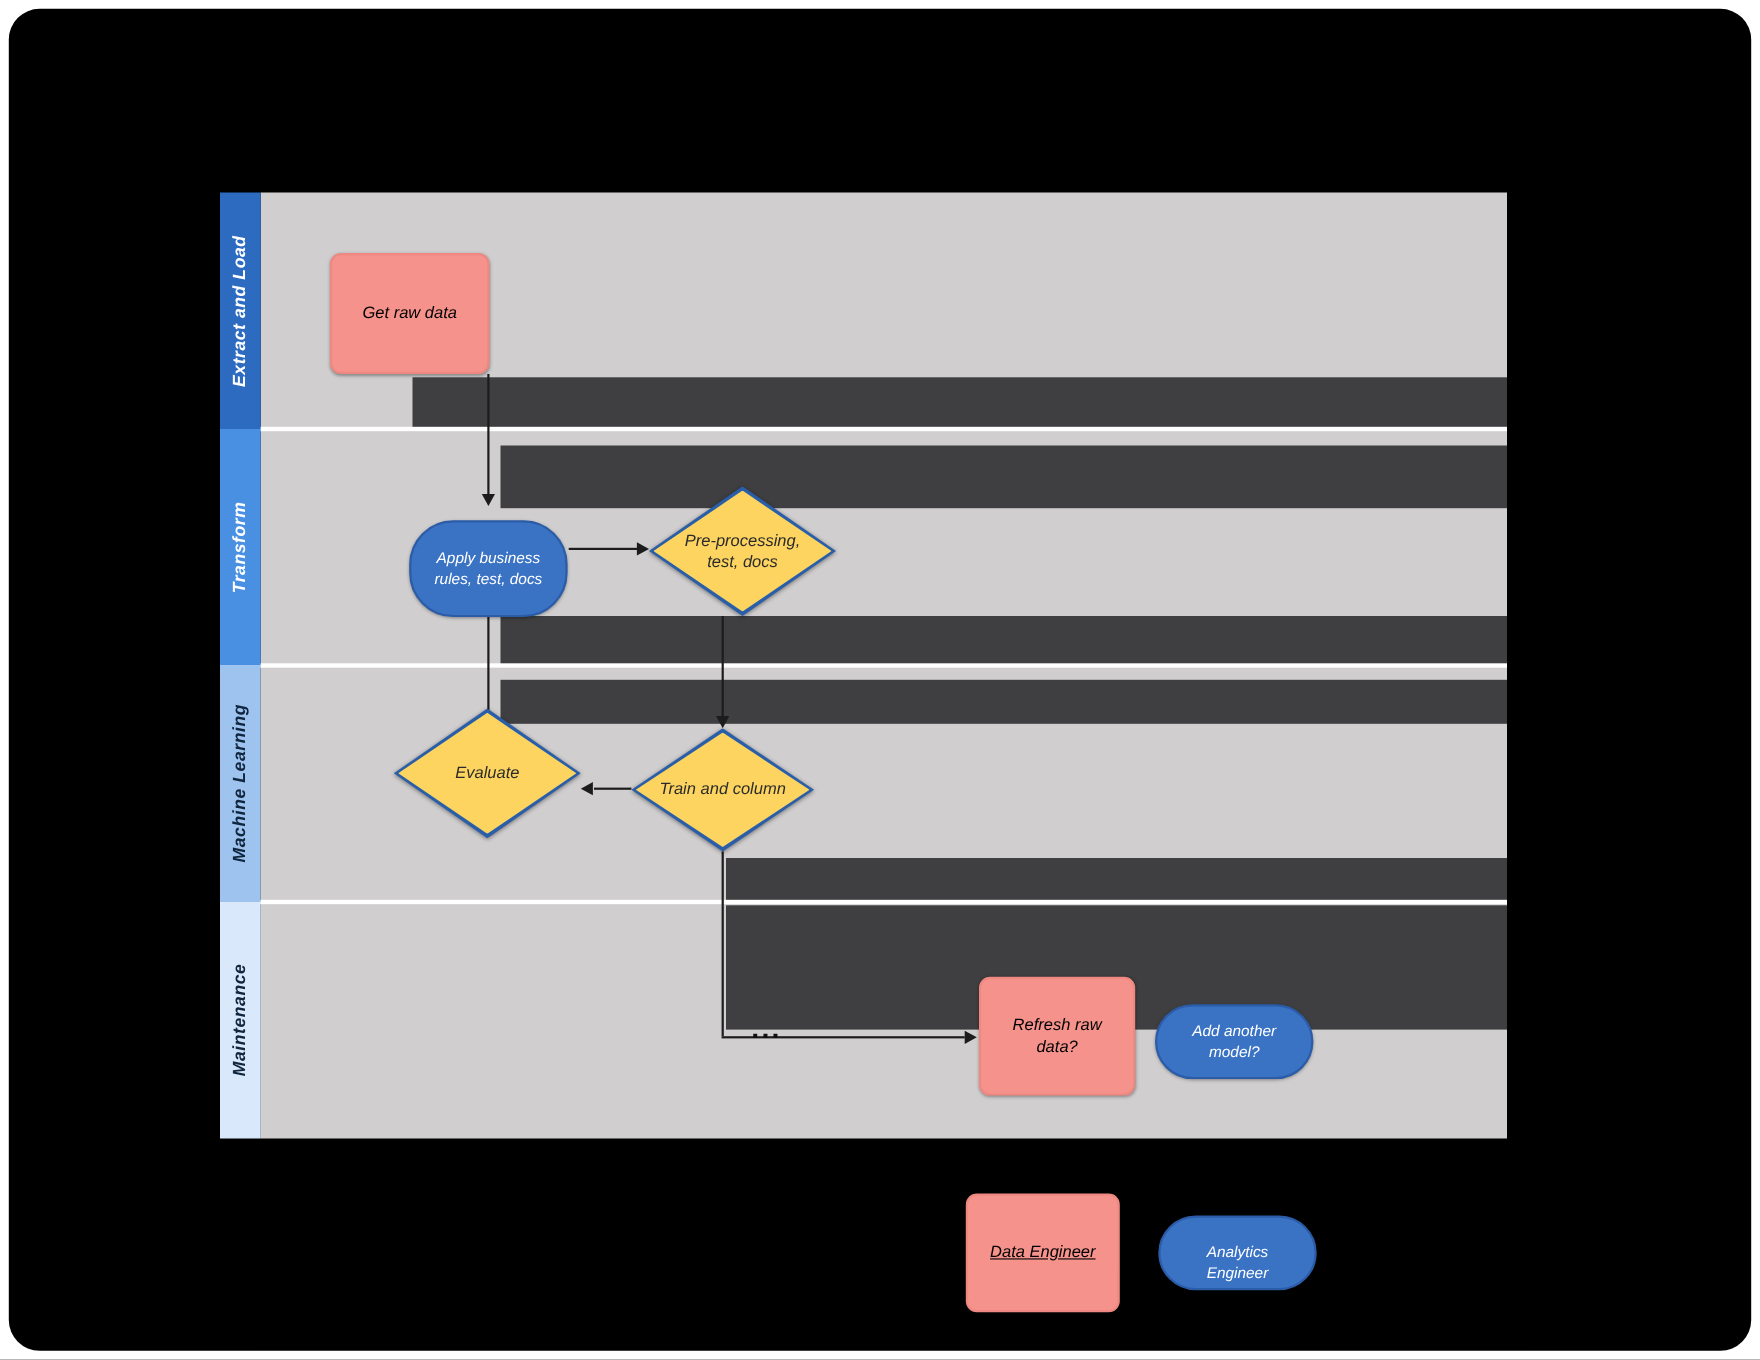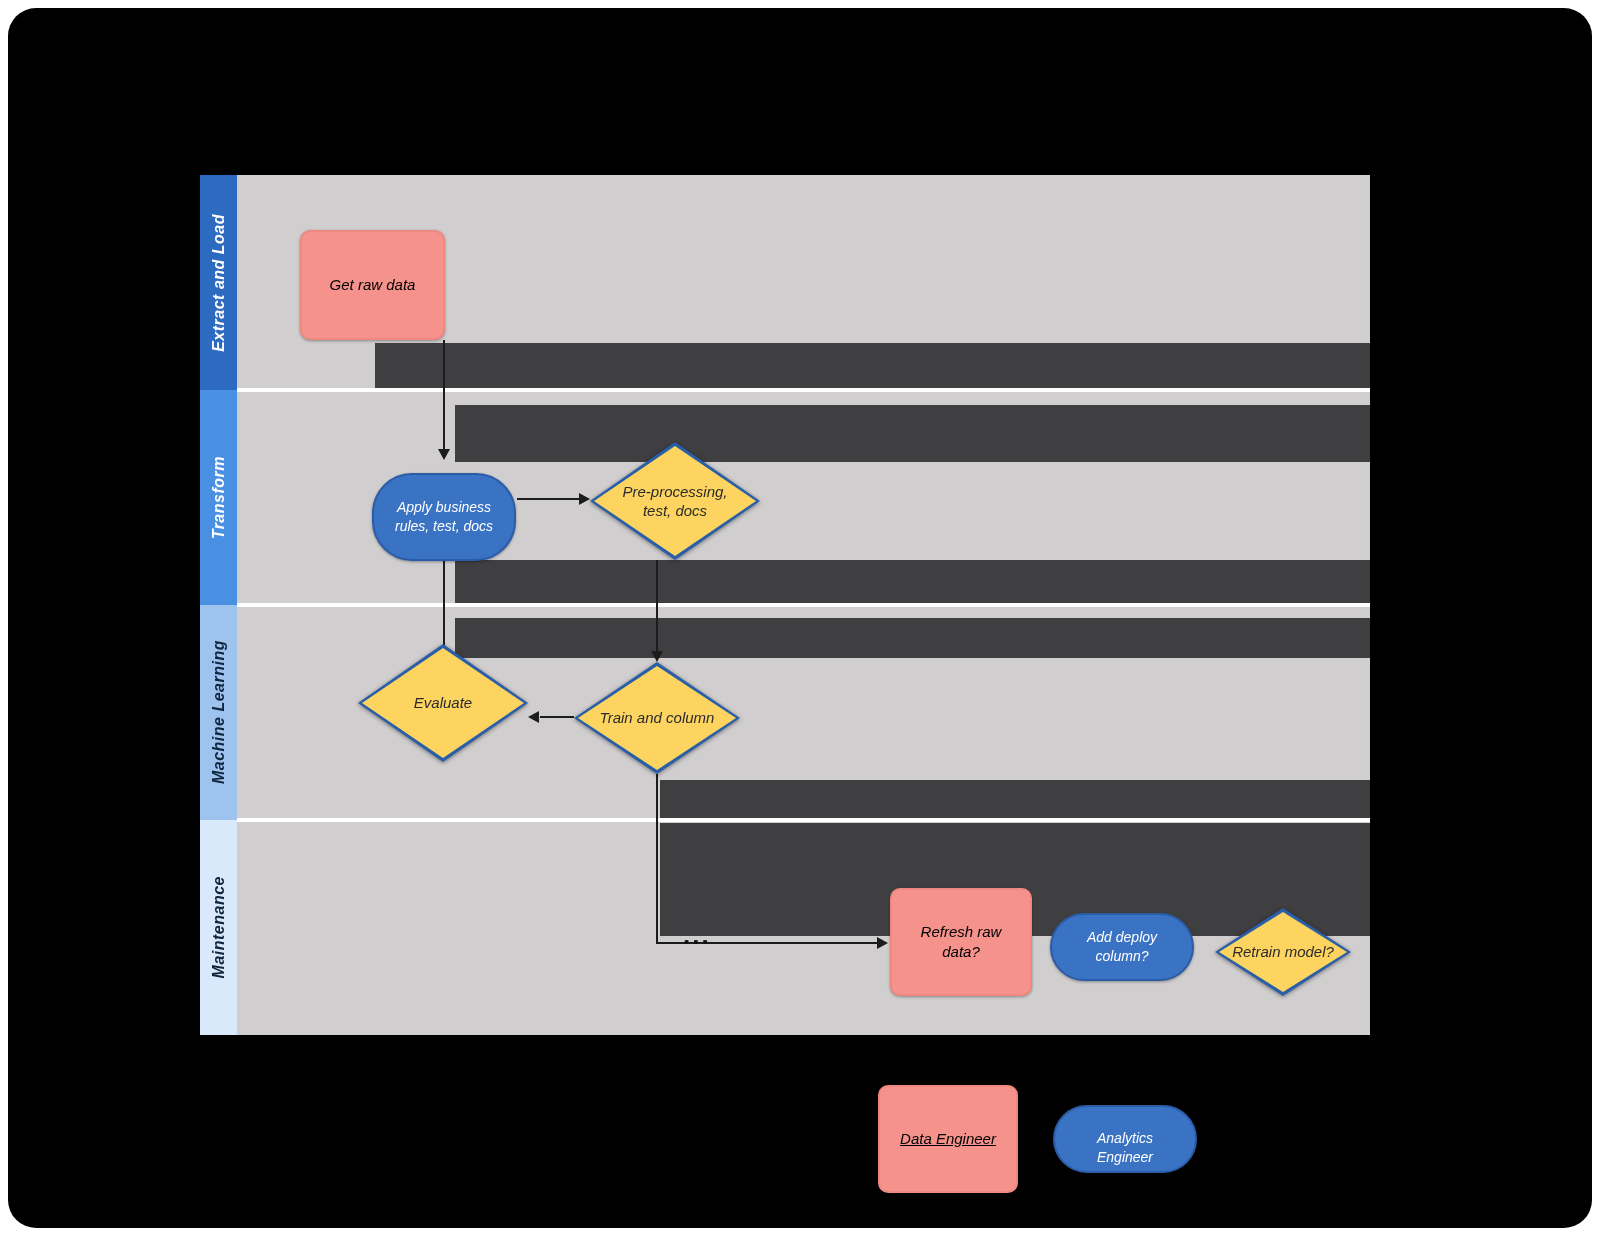--- a/index.html
+++ b/index.html
@@ -117,28 +117,23 @@
     <div class="d-b"></div>
     <div class="d-f"></div>
     <div class="d-t tight">Train and column</div>
   </div>
 
   <div class="node proc" style="left:890px;top:888px;width:142px;height:108px;">
     <span>Refresh raw data?</span>
   </div>
 
   <div class="node stadium" style="left:1050px;top:913px;width:144px;height:68px;">
-    <span>Add deploy column?</span>
+    <span>Add another model?</span>
   </div>
 
-  <div class="diamond" style="left:1215px;top:908px;width:136px;height:88px;">
-    <div class="d-b"></div>
-    <div class="d-f"></div>
-    <div class="d-t tight">Retrain model?</div>
-  </div>
 
   <div class="node proc" style="left:878px;top:1085px;width:140px;height:108px;text-decoration:underline;">
     <span>Data Engineer</span>
   </div>
 
   <div class="node stadium" style="left:1053px;top:1105px;width:144px;height:68px;align-items:flex-end;">
     <span>Analytics Engineer</span>
   </div>
 
 </div>

